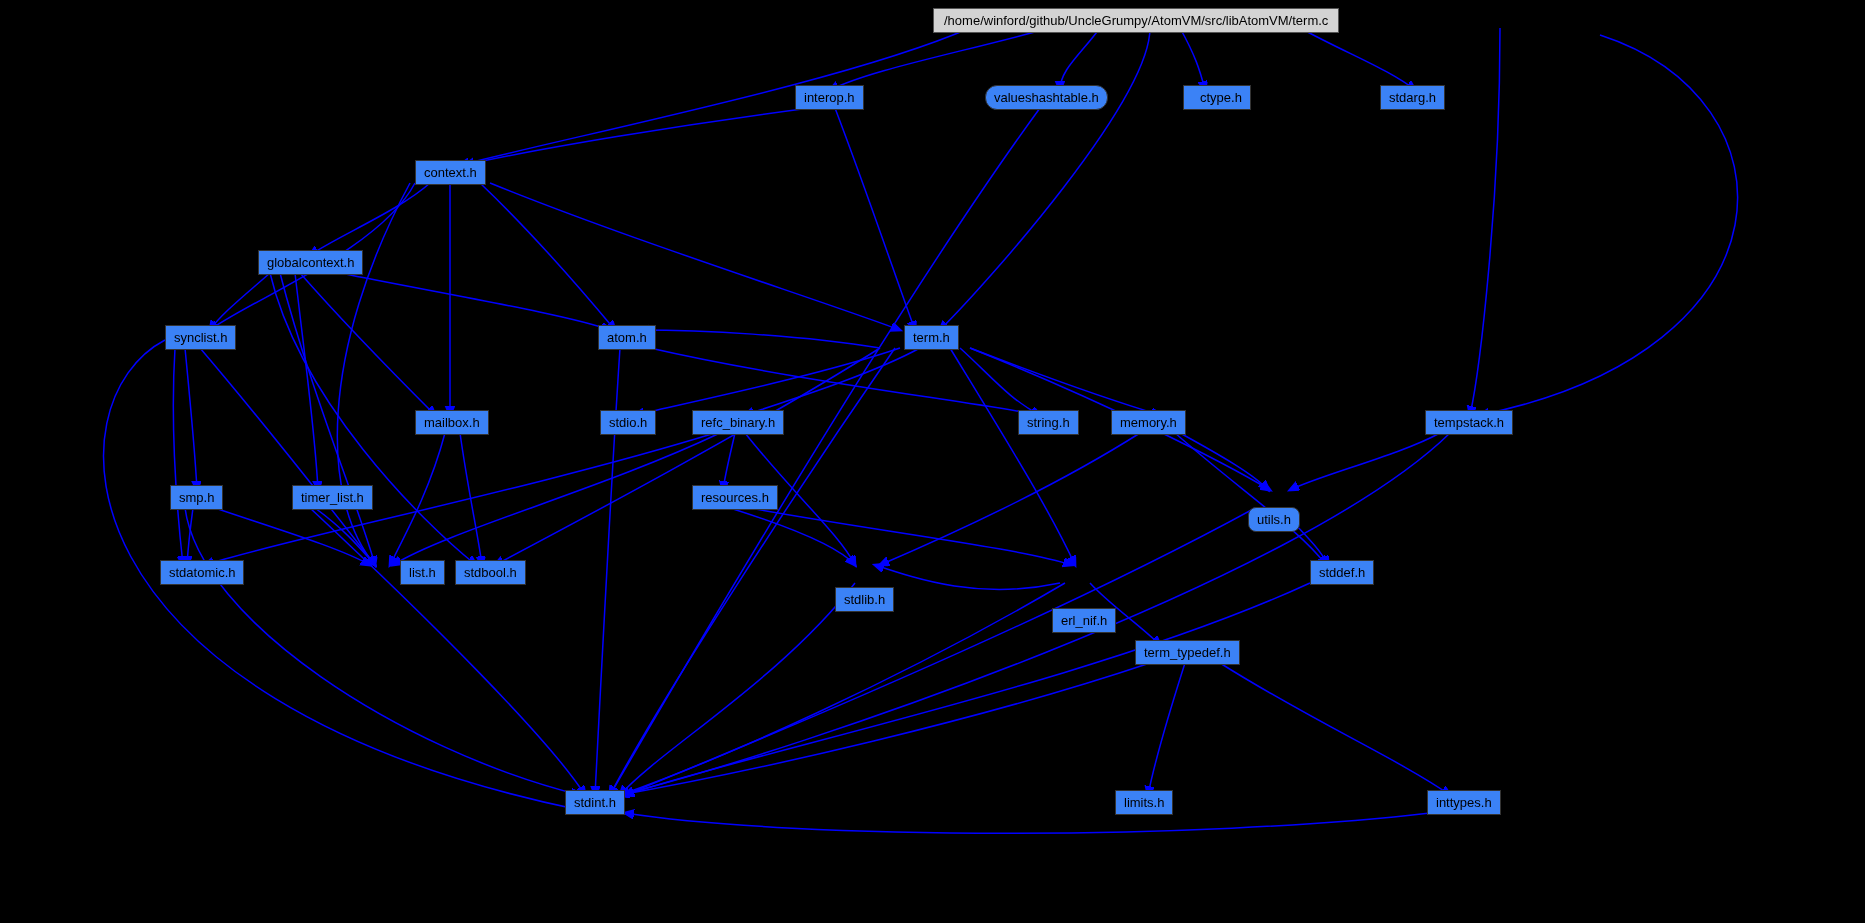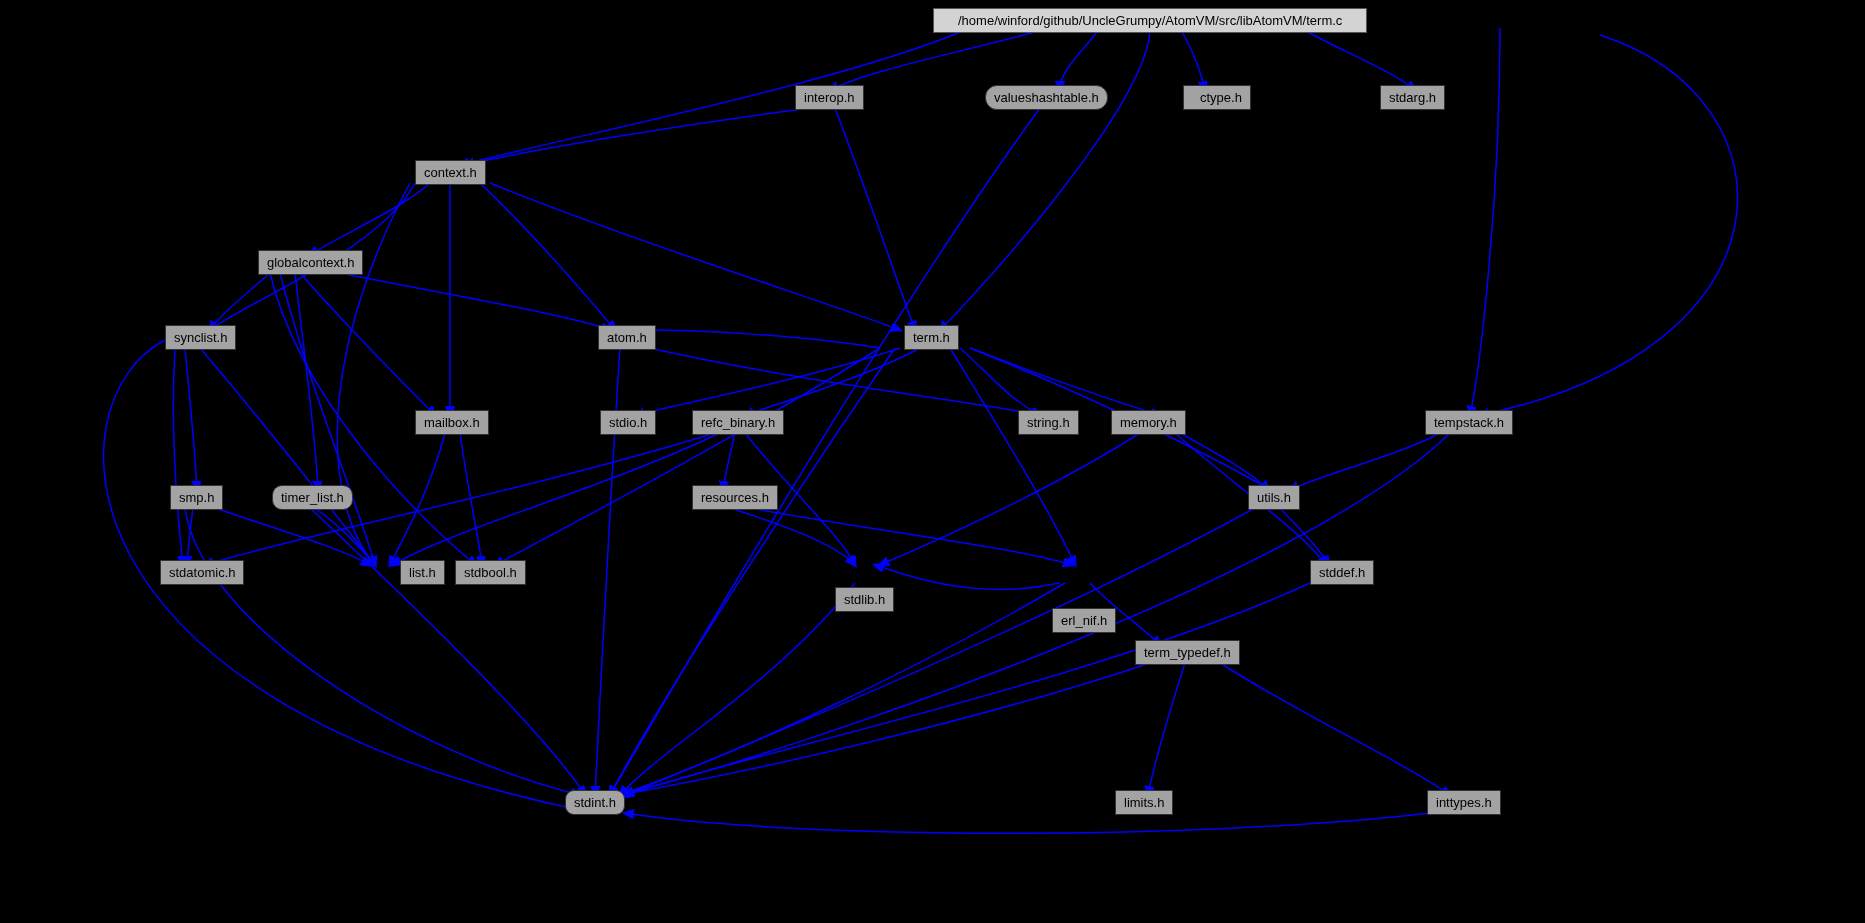--- a/index.html
+++ b/index.html
@@ -6,33 +6,33 @@
     body {
       background: #000;
       width: 1865px;
       height: 923px;
       overflow: hidden;
       position: relative;
       font-family: Arial, sans-serif;
     }
     .node-box {
       position: absolute;
-      background: #a3a3a3;
+      background: #3b82f6;
       border: 1px solid #333;
       padding: 4px 8px;
       font-size: 13px;
       white-space: nowrap;
       color: #000;
       z-index: 10;
     }
     .title-box {
       position: absolute;
       background: #d3d3d3;
       border: 1px solid #555;
-      padding: 4px 24px;
+      padding: 4px 10px;
       font-size: 13px;
       white-space: nowrap;
       color: #000;
       z-index: 10;
     }
     svg.edges {
       position: absolute;
       top: 0; left: 0;
       width: 1865px;
       height: 923px;
@@ -210,28 +210,28 @@
 <div class="node-box" style="left:895px; top:325px;margin-left:9px;">term.h</div>
 
 <div class="node-box" style="left:415px; top:410px;">mailbox.h</div>
 <div class="node-box" style="left:600px; top:410px;">stdio.h</div>
 <div class="node-box" style="left:692px; top:410px;">refc_binary.h</div>
 <div class="node-box" style="left:1018px; top:410px;">string.h</div>
 <div class="node-box" style="left:1111px; top:410px;">memory.h</div>
 <div class="node-box" style="left:1425px; top:410px;">tempstack.h</div>
 
 <div class="node-box" style="left:170px; top:485px;">smp.h</div>
-<div class="node-box" style="left:272px; top:485px;border-radius:10px;">timer_list.h</div>
+<div class="node-box" style="left:292px; top:485px;">timer_list.h</div>
 <div class="node-box" style="left:692px; top:485px;">resources.h</div>
-<div class="node-box" style="left:1248px; top:485px;">utils.h</div>
+<div class="node-box" style="left:1248px; top:507px;border-radius:8px;">utils.h</div>
 
 <div class="node-box" style="left:160px; top:560px;">stdatomic.h</div>
 <div class="node-box" style="left:360px; top:560px;margin-left:40px;">list.h</div>
 <div class="node-box" style="left:455px; top:560px;">stdbool.h</div>
 <div class="node-box" style="left:835px; top:560px;margin-top:27px;">stdlib.h</div>
 <div class="node-box" style="left:1052px; top:560px;margin-top:48px;">erl_nif.h</div>
 <div class="node-box" style="left:1310px; top:560px;">stddef.h</div>
 
 <div class="node-box" style="left:1135px; top:640px;">term_typedef.h</div>
 
-<div class="node-box" style="left:565px; top:790px;border-radius:9px;">stdint.h</div>
+<div class="node-box" style="left:565px; top:790px;">stdint.h</div>
 <div class="node-box" style="left:1115px; top:790px;">limits.h</div>
 <div class="node-box" style="left:1427px; top:790px;">inttypes.h</div>
 
 </body></html>

